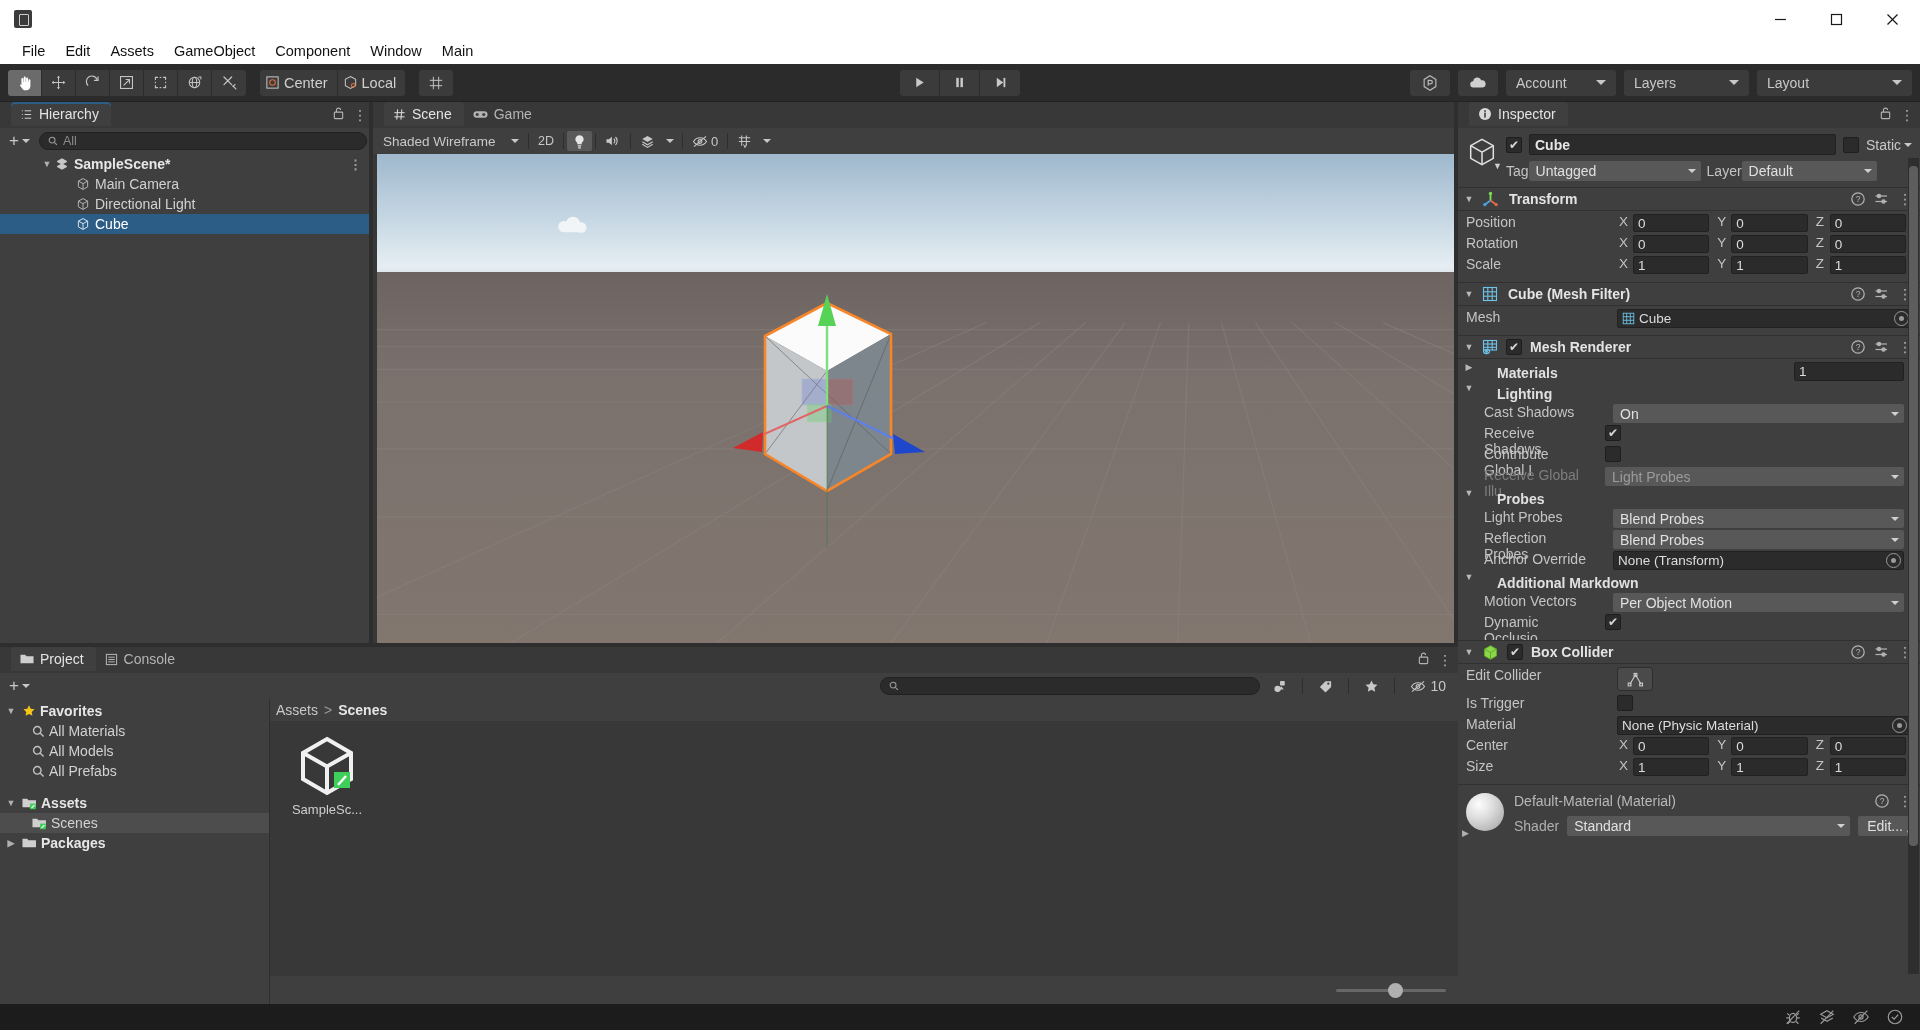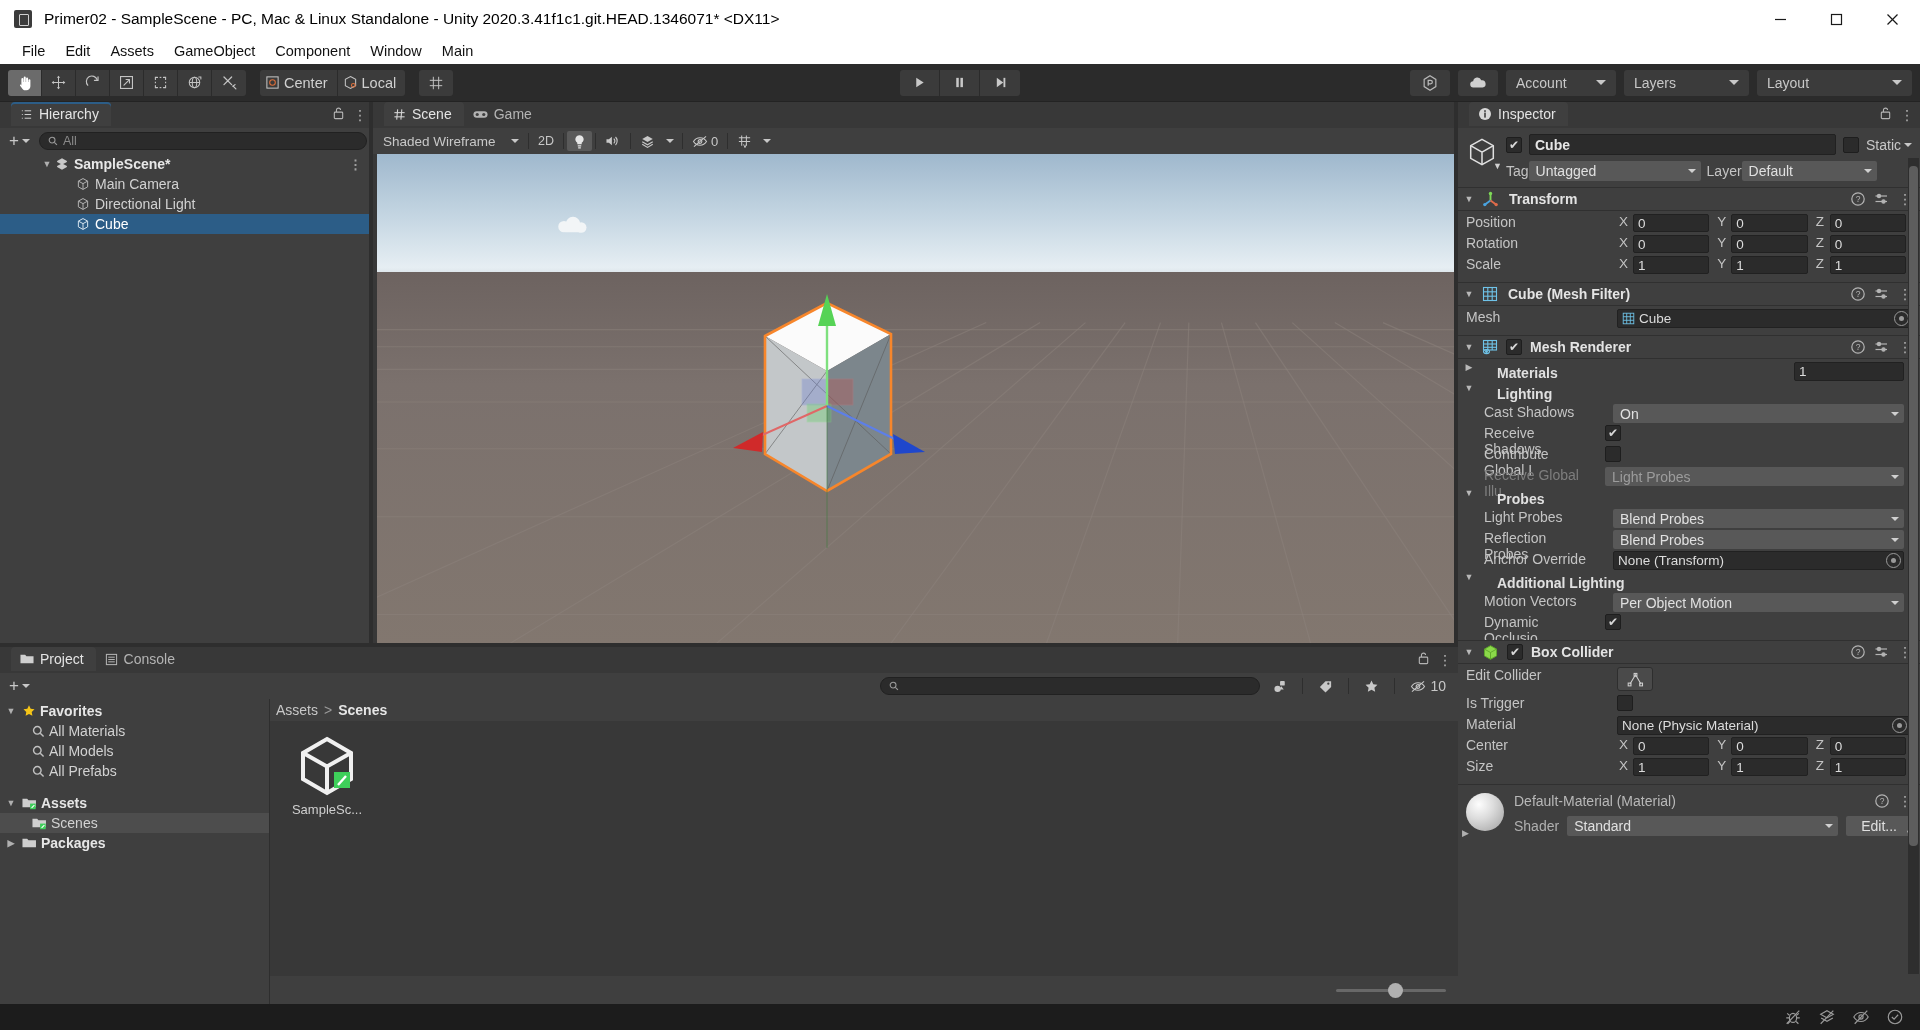--- a/index.html
+++ b/index.html
@@ -240,21 +240,20 @@
   .divider-v { position: absolute; width: 4px; background: #2e2e2e; }
   .divider-h { position: absolute; height: 4px; background: #2e2e2e; }
 </style>
 </head>
 <body>
 
 <div class="app">
 
   <div class="titlebar">
     <div class="app-icon"></div>
-    <div class="title">Primer02 - SampleScene - PC, Mac &amp; Linux Standalone - Unity 2020.3.41f1c1.git.HEAD.1346071* &lt;DX11&gt;</div>
     <div class="winbtns">
       <div class="winbtn">
         <svg width="13" height="13" viewBox="0 0 13 13">
             <line x1="1" y1="6.5" x2="12" y2="6.5" stroke="#1a1a1a" stroke-width="1.2"></line>
           </svg>
       </div>
       <div class="winbtn">
         <svg width="13" height="13" viewBox="0 0 13 13">
             <rect x="1.5" y="1.5" width="10" height="10" fill="none" stroke="#1a1a1a" stroke-width="1.2"></rect>
           </svg>
@@ -1098,21 +1097,21 @@
             <span class="lab indent">Anchor Override</span>
             <div class="objfield" style="margin-right:8px">
               <span class="of-left">
                   <span>None (Transform)</span>
                 </span>
               <span class="dot"></span>
             </div>
           </div>
           <div class="row">
             <span style="width:14px;text-align:center;color:#b8b8b8;font-size:9px">▼</span>
-            <span class="grp-head">Additional Lighting</span>
+            <span class="grp-head">Additional Markdown</span>
           </div>
           <div class="row">
             <span class="lab indent">Motion Vectors</span>
             <div class="dropdown" style="flex:1;margin-right:8px;height:19px">
               <span>Per Object Motion</span>
               <span class="caret"></span>
             </div>
           </div>
           <div class="row">
             <span class="lab indent" style="width:122px">Dynamic Occlusio</span>
@@ -1216,21 +1215,21 @@
                     </svg>
                   <span style="font-size:14px;line-height:12px">⋮</span>
                 </span>
               </div>
               <div style="display:flex;align-items:center;gap:8px;margin-top:7px">
                 <span style="font-size:14px;color:#b0b0b0">Shader</span>
                 <div class="dropdown" style="flex:1;height:20px">
                   <span>Standard</span>
                   <span class="caret"></span>
                 </div>
-                <div style="height:20px;background:#585858;border-radius:2px;display:flex;align-items:center;padding:0 15px;font-size:14px;color:#e0e0e0">
+                <div style="height:20px;background:#585858;border-radius:2px;display:flex;align-items:center;padding:0 9px;font-size:14px;color:#e0e0e0">
                   <span>Edit...</span>
                 </div>
               </div>
             </div>
           </div>
           <span style="position:absolute;left:4px;bottom:4px;color:#b0b0b0;font-size:9px">▶</span>
           <span style="position:absolute;right:6px;bottom:4px;color:#b0b0b0;font-size:9px">▼</span>
         </div>
 
         <div class="ins-scroll">

